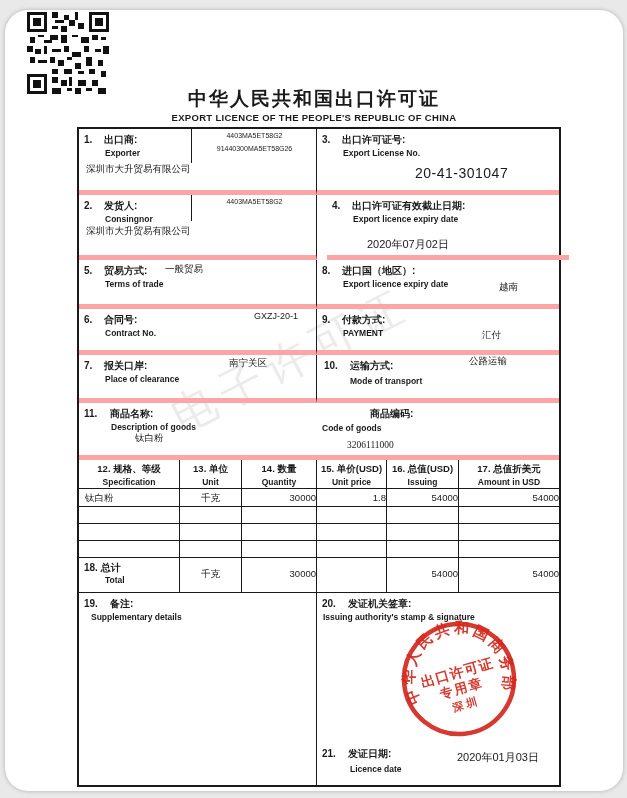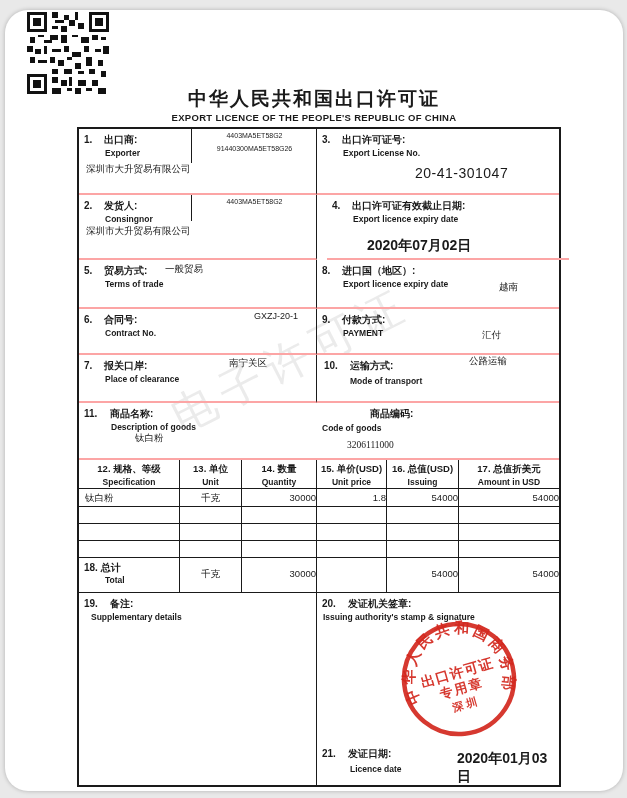--- a/index.html
+++ b/index.html
@@ -6,31 +6,31 @@
   .canvas{position:relative;width:627px;height:798px;background:#e9e9e9;overflow:hidden;
           font-family:"Liberation Sans",sans-serif;color:#1a1a1a;}
   .page{position:absolute;left:5px;top:10px;width:618px;height:781px;background:#ffffff;
         box-shadow:0 0 4px rgba(0,0,0,0.25);border-radius:23px;}
   .qr{position:absolute;left:22px;top:2px;width:82px;height:82px;}
   .doc-title{position:absolute;left:0;top:76px;width:618px;text-align:center;
              font-size:19px;font-weight:bold;letter-spacing:2px;}
   .doc-subtitle{position:absolute;left:0;top:102px;width:618px;text-align:center;
                 font-size:9.5px;font-weight:bold;letter-spacing:0.3px;}
   .tbl{position:absolute;left:72px;top:117px;width:480px;height:656px;border:2px solid #1a1a1a;}
-  .cell{position:absolute;box-sizing:border-box;border-right:1px solid #1a1a1a;border-bottom:2px solid #fca5a5;}
+  .cell{position:absolute;box-sizing:border-box;border-right:1px solid #1a1a1a;border-bottom:5px solid #fca5a5;}
   .cell.last{border-right:none;}
   .cell.bottomless{border-bottom:none;}
   .lbl{position:absolute;left:5px;top:4px;font-weight:bold;font-size:10px;white-space:nowrap;}
   .lbl .no{display:inline-block;min-width:20px;}
   .lbl-en{position:absolute;left:26px;top:19px;font-weight:bold;font-size:8.5px;white-space:nowrap;}
   .val{position:absolute;font-family:"Liberation Serif",serif;font-size:9.5px;white-space:nowrap;}
   .code{font-size:7px;color:#222;text-align:center;white-space:nowrap;}
   .codes-box{position:absolute;box-sizing:border-box;border-left:1px solid #1a1a1a;padding-top:3px;}
   .lic-no{position:absolute;font-size:14px;letter-spacing:0.5px;font-weight:normal;}
-  .date-val{position:absolute;font-size:14px;font-weight:bold;}
+  .date-val{position:absolute;font-size:11px;font-weight:normal;}
   .gh{position:absolute;box-sizing:border-box;border-right:1px solid #1a1a1a;border-bottom:1px solid #1a1a1a;text-align:center;}
   .gh .zh{font-weight:bold;font-size:9.5px;margin-top:3px;}
   .gh .en{font-weight:bold;font-size:8.5px;margin-top:1px;}
   .gc{position:absolute;box-sizing:border-box;border-right:1px solid #1a1a1a;border-bottom:1px solid #1a1a1a;
       font-family:"Liberation Serif",serif;font-size:9.5px;padding-top:3px;}
   .num{text-align:right;font-family:"Liberation Sans",sans-serif;}
   .ctr{text-align:center;}
   .watermark{position:absolute;left:170px;top:380px;width:320px;
              font-family:"Liberation Serif",serif;font-size:44px;letter-spacing:8px;
              color:rgba(110,110,110,0.14);transform:rotate(-27deg);transform-origin:left center;

